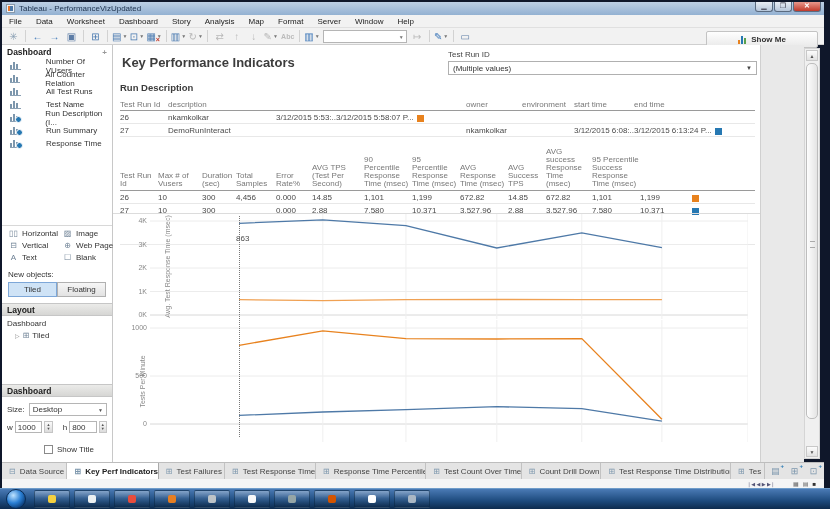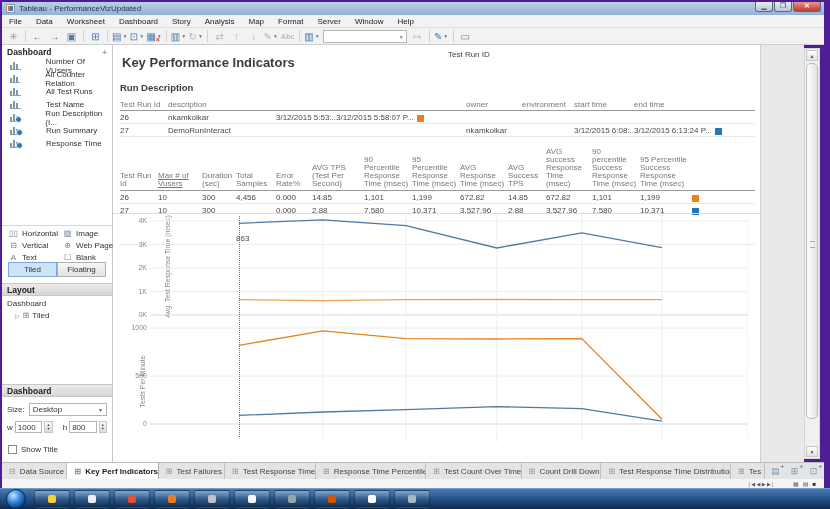--- a/index.html
+++ b/index.html
@@ -1,18 +1,18 @@
 <!DOCTYPE html>
 <html><head>
 <meta charset="utf-8">
 <style>
   * { margin:0; padding:0; box-sizing:border-box; }
   html,body { width:830px; height:509px; overflow:hidden; }
   body { font-family:"Liberation Sans", sans-serif; background:#0c0c0c; position:relative; }
-  .window { position:absolute; left:0; top:0; width:830px; height:509px; background:#4c1d95; }
+  .window { position:absolute; left:0; top:0; width:830px; height:509px; background:#0f172a; }
 
   
   .titlebar { position:absolute; left:2px; top:2px; width:822px; height:13px;
     background:linear-gradient(#bdd0e4,#93b1d2); display:flex; align-items:center; padding-left:4px; }
   .app-icon { width:9px; height:9px; background:#eef2f7; border:1px solid #8899aa; margin-right:4px;
     position:relative; }
   .app-icon::before { content:""; position:absolute; left:1px; top:1px; width:5px; height:5px;
     background:linear-gradient(90deg,#e8762c 50%,#4e79a7 50%); }
   .title-text { font-size:8px; color:#1d3least; color:#203550; white-space:nowrap; }
   .winbtns { position:absolute; right:3px; top:0; display:flex; }
@@ -77,21 +77,21 @@
   .sb-bottom { position:absolute; left:0; bottom:0; width:100%; }
   .size-row { display:flex; align-items:center; padding:6px 5px 0 5px; }
   .size-dd { flex:1; height:13px; border:1px solid #b5b5b5; background:#fff; margin-left:4px;
     display:flex; align-items:center; justify-content:space-between; padding:0 3px; }
   .size-dd .caret { font-size:5px; color:#555; }
   .wh-row { display:flex; align-items:center; padding:5px 5px 0 5px; }
   .spin { width:30px; height:12px; border:1px solid #b5b5b5; background:#fff; display:flex;
     align-items:center; padding-left:2px; margin:0 2px; }
   .spin-arrows { width:9px; height:12px; border:1px solid #c5c5c5; background:linear-gradient(#fafafa,#dcdcdc);
     font-size:4px; color:#555; display:flex; flex-direction:column; align-items:center; justify-content:center; line-height:4px; }
-  .cb-row { display:flex; align-items:flex-end; padding:12px 5px 8px 6px; }
+  .cb-row { display:flex; align-items:flex-end; padding:12px 5px 8px 6px;margin-left:36px; }
   .checkbox { width:9px; height:9px; border:1px solid #8a8a8a; background:#fff; margin-right:4px; }
 
   
   .main { position:absolute; left:113px; top:45px; width:647px; height:417px; background:#fff; overflow:hidden; }
   .main-title { position:absolute; left:9px; top:10px; font-size:13px; font-weight:bold; color:#3c3c3c; }
   .filter-label { position:absolute; left:335px; top:5px; font-size:8px; color:#444; }
   .filter-dd { position:absolute; left:335px; top:16px; width:309px; height:14px; background:#fff;
     border:1px solid #b0b0b0; display:flex; align-items:center; justify-content:space-between;
     font-size:8px; color:#333; padding:0 4px; }
   .filter-dd .caret { font-size:6px; color:#444; }
@@ -260,20 +260,28 @@
       <span class="tbtn">
         <span style="color: rgb(59, 118, 184);">✎</span>
         <span class="caret">▼</span>
       </span>
       <span class="tsep"></span>
       <span class="tbtn">
         <span style="color: rgb(93, 125, 166);">▭</span>
       </span>
     </div>
 
+  <button class="showme">
+    <span class="showme-icon">
+        <i></i>
+        <i></i>
+        <i></i>
+      </span>
+    <span>Show Me</span>
+  </button>
 
   <div class="sidebar">
     <div class="panel-head">
       <span>Dashboard</span>
       <span class="pin">+</span>
     </div>
     <div id="ws-list">
         <div class="ws-item">
           <span class="ws-icon">
             <i></i>
@@ -351,20 +359,21 @@
         </div>
         <div class="obj">
           <span class="oicon">A</span>
           <span>Text</span>
         </div>
         <div class="obj">
           <span class="oicon">☐</span>
           <span>Blank</span>
         </div>
       </div>
+    <div class="newobj-label">New objects:</div>
     <div class="newobj-btns">
       <div class="nbtn sel">Tiled</div>
       <div class="nbtn">Floating</div>
     </div>
     <div class="gray-head" style="margin-top:6px;">Layout</div>
     <div class="tree">
       <div>Dashboard</div>
       <div class="tree-child">
         <span class="tw">▷</span>
         <span class="ticon">⊞</span>
@@ -397,20 +406,24 @@
       <div class="cb-row">
         <span class="checkbox"></span>
         <span>Show Title</span>
       </div>
     </div>
   </div>
 
   <div class="main">
     <div class="main-title">Key Performance Indicators</div>
     <div class="filter-label">Test Run ID</div>
+    <div class="filter-dd">
+      <span>(Multiple values)</span>
+      <span class="caret">▼</span>
+    </div>
     <div class="section-title">Run Description</div>
     <div class="vtable" id="table1" style="top:53px; width:635px;">
         <div class="vt-head">
           <div class="vt-cell" style="width: 48px;">Test Run Id</div>
           <div class="vt-cell" style="width: 298px;">description</div>
           <div class="vt-cell" style="width: 56px;">owner</div>
           <div class="vt-cell" style="width: 52px;">environment</div>
           <div class="vt-cell" style="width: 60px;">start time</div>
           <div class="vt-cell" style="width: 81px;">end time</div>
           <div class="vt-cell" style="width: 40px;"></div>
@@ -433,31 +446,30 @@
           <div class="vt-cell" style="width: 60px;">3/12/2015 6:08:..</div>
           <div class="vt-cell" style="width: 81px;">3/12/2015 6:13:24 P...</div>
           <div class="vt-cell" style="width: 40px;">
             <div class="mark-sq" style="background: rgb(38, 120, 178);"></div>
           </div>
         </div>
       </div>
     <div class="vtable" id="table2" style="top:101px; width:635px;">
         <div class="vt-head wrap">
           <div class="vt-cell" style="width: 38px; height: 44px;">Test Run Id</div>
-          <div class="vt-cell" style="width: 44px; height: 44px; text-decoration: underline;">Max # of Vusers</div>
+          <div class="vt-cell" style="width: 44px; height: 44px;">Max # of Vusers</div>
           <div class="vt-cell" style="width: 34px; height: 44px;">Duration (sec)</div>
           <div class="vt-cell" style="width: 40px; height: 44px;">Total Samples</div>
           <div class="vt-cell" style="width: 36px; height: 44px;">Error Rate%</div>
           <div class="vt-cell" style="width: 52px; height: 44px;">AVG TPS (Test Per Second)</div>
           <div class="vt-cell" style="width: 48px; height: 44px;">90 Percentile Response Time (msec)</div>
           <div class="vt-cell" style="width: 48px; height: 44px;">95 Percentile Response Time (msec)</div>
           <div class="vt-cell" style="width: 48px; height: 44px;">AVG Response Time (msec)</div>
           <div class="vt-cell" style="width: 38px; height: 44px;">AVG Success TPS</div>
           <div class="vt-cell" style="width: 46px; height: 44px;">AVG success Response Time (msec)</div>
-          <div class="vt-cell" style="width: 48px; height: 44px;">90 percentile Success Response Time (msec)</div>
           <div class="vt-cell" style="width: 52px; height: 44px;">95 Percentile Success Response Time (msec)</div>
           <div class="vt-cell" style="width: 63px;"></div>
         </div>
         <div class="vt-row">
           <div class="vt-cell" style="width: 38px;">26</div>
           <div class="vt-cell" style="width: 44px;">10</div>
           <div class="vt-cell" style="width: 34px;">300</div>
           <div class="vt-cell" style="width: 40px;">4,456</div>
           <div class="vt-cell" style="width: 36px;">0.000</div>
           <div class="vt-cell" style="width: 52px;">14.85</div>

